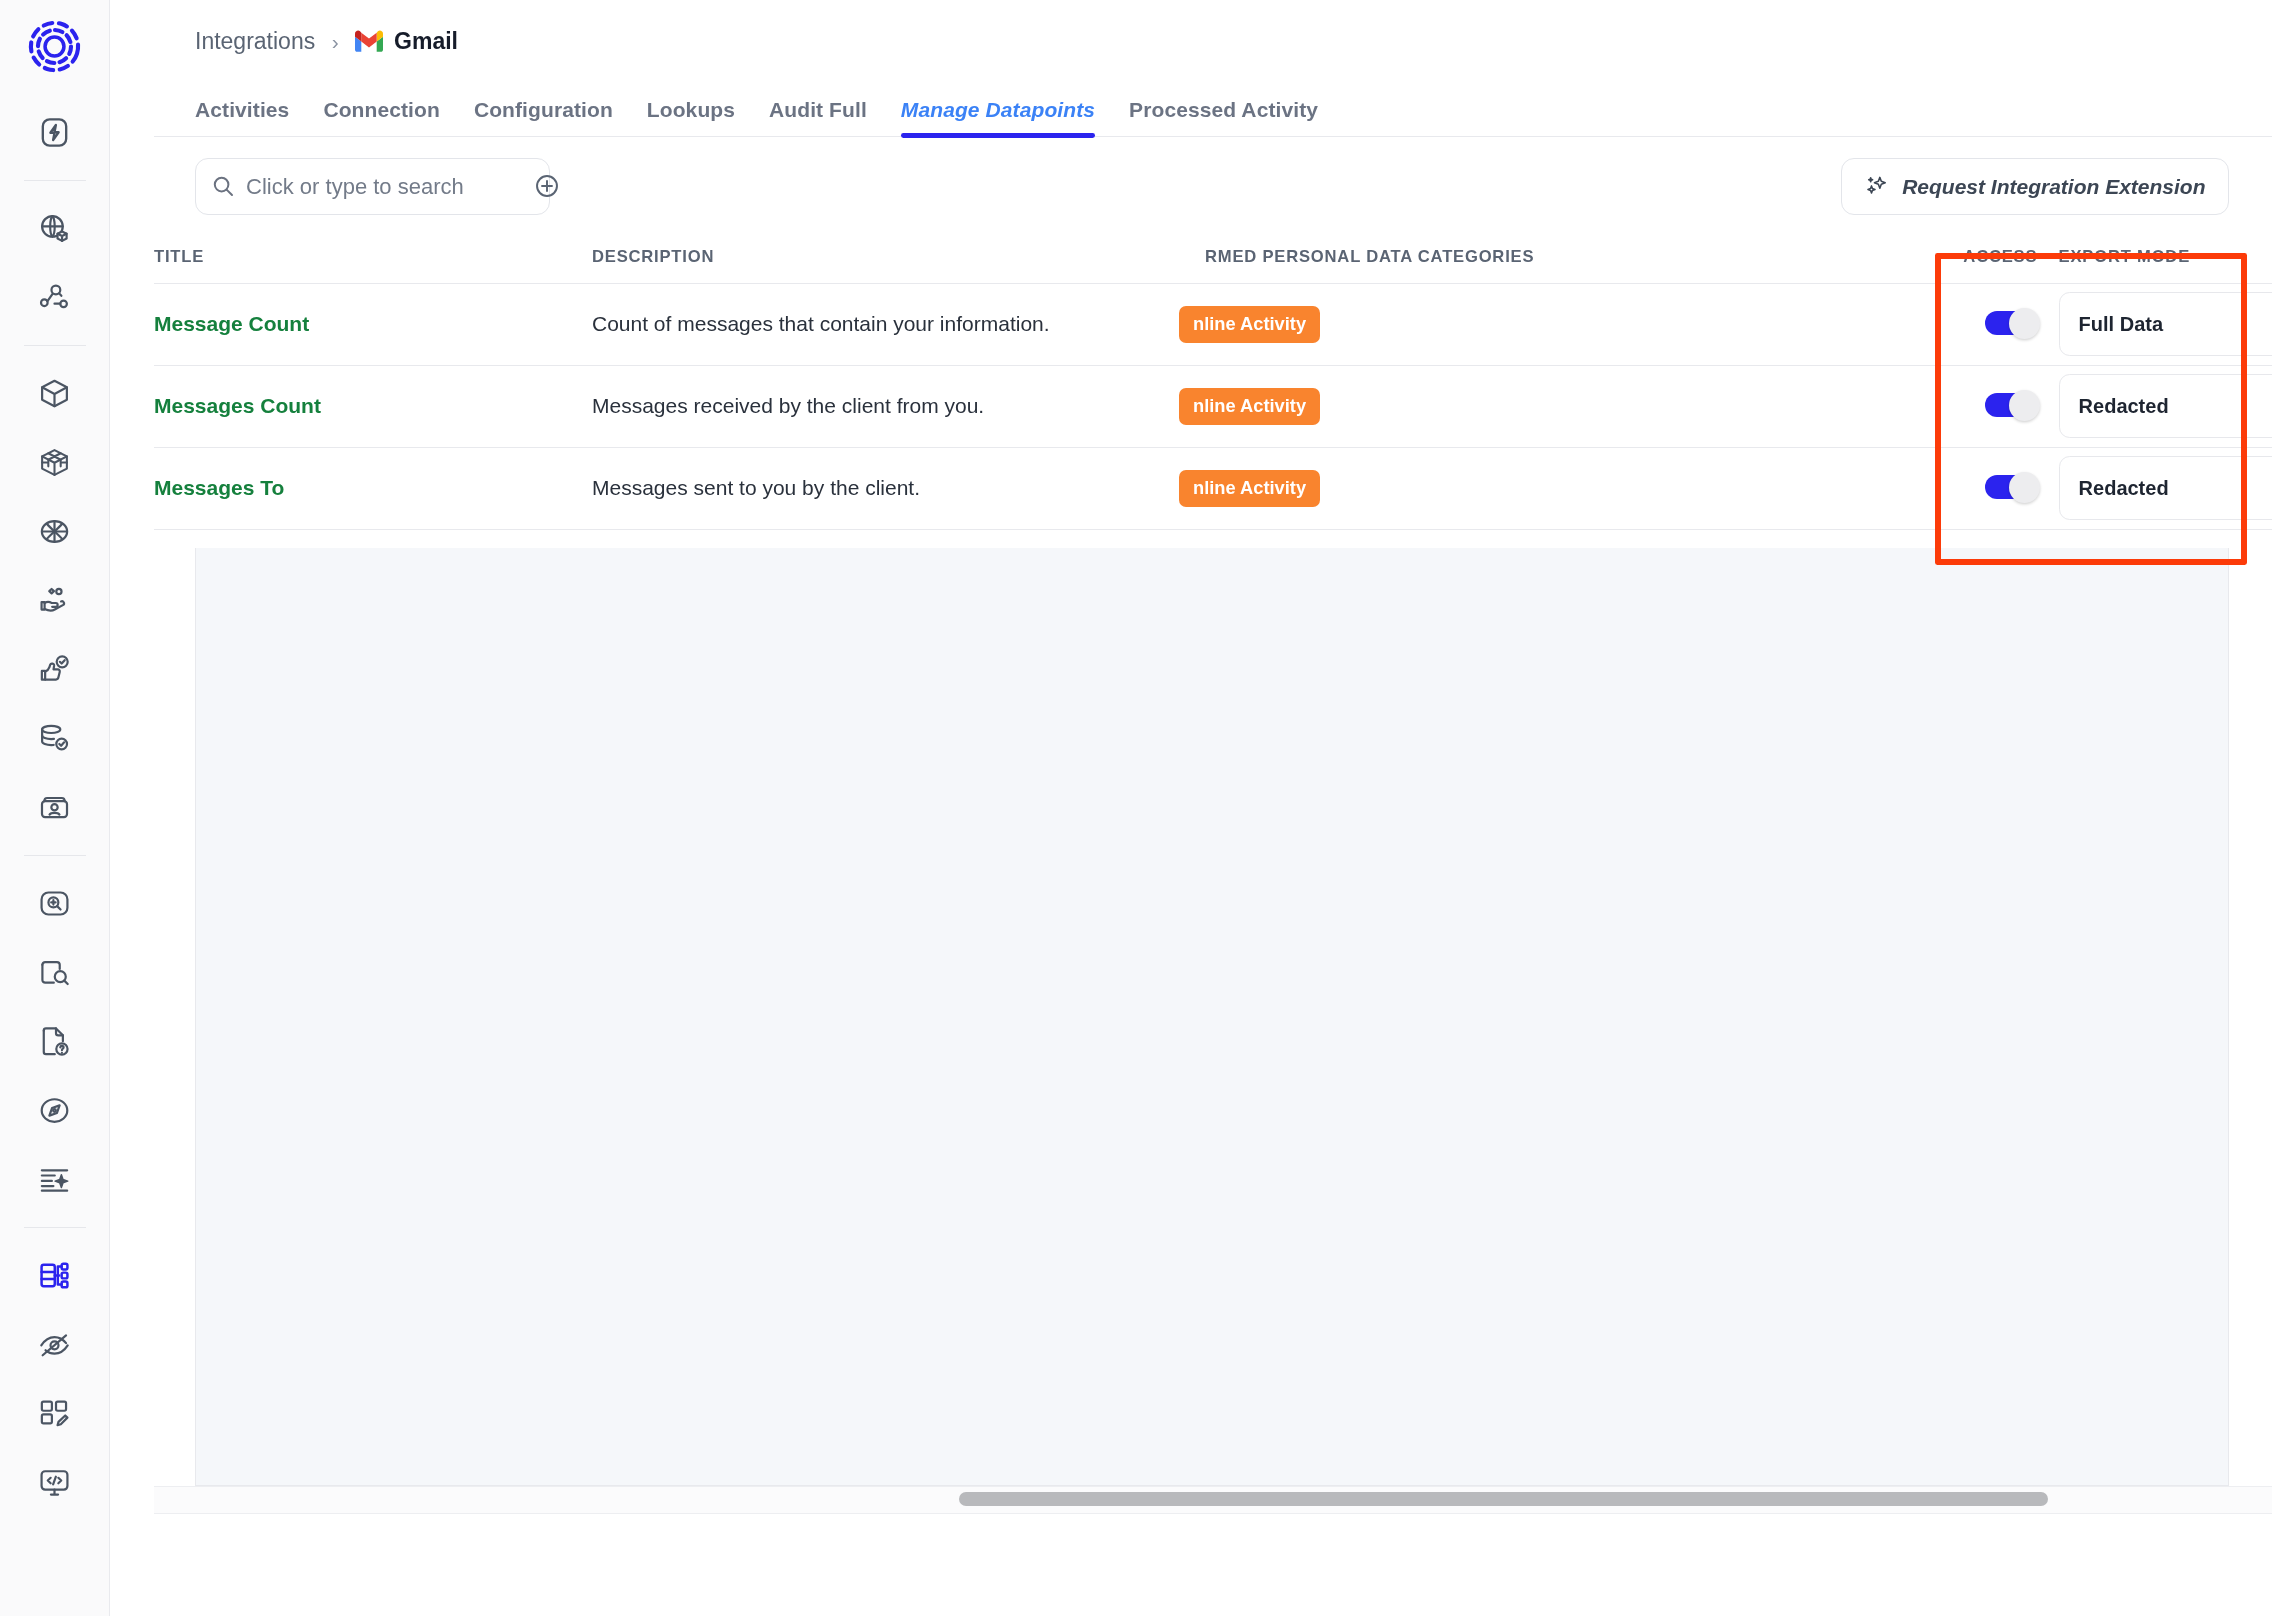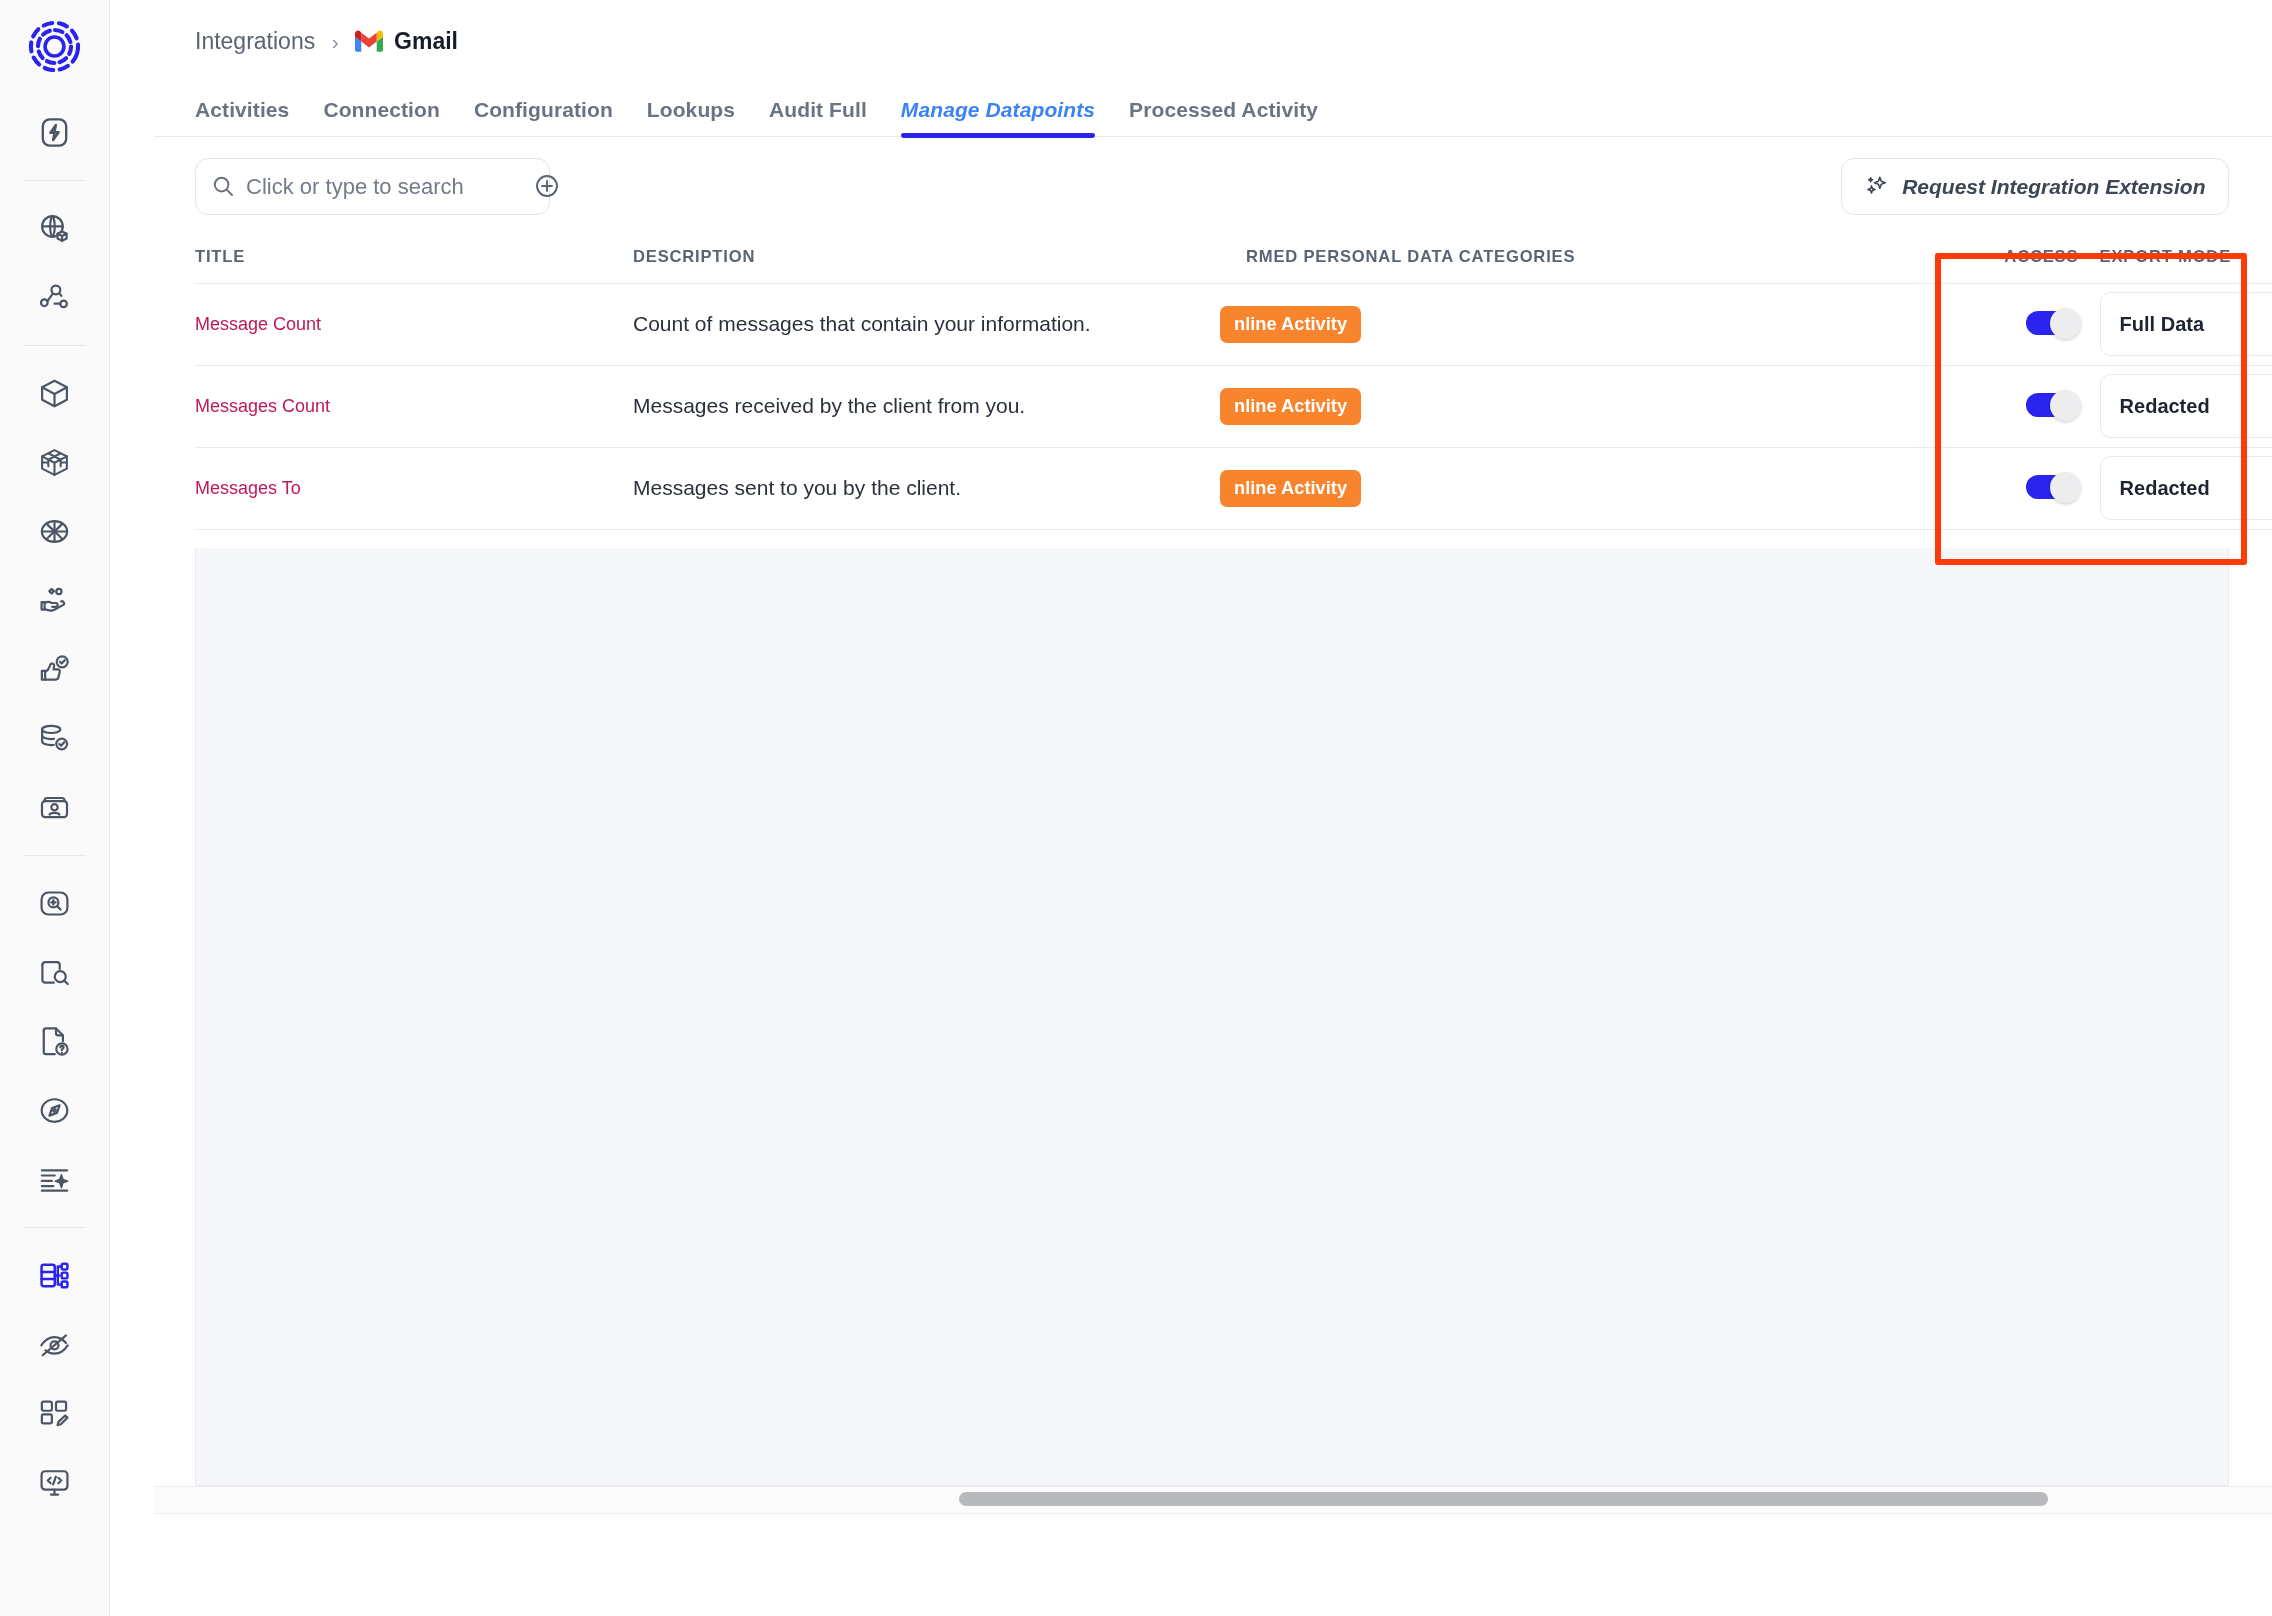--- a/index.html
+++ b/index.html
@@ -85,39 +85,39 @@
 
   .req-btn {
     height: 57px; border: 1.2px solid #E3E5EA; border-radius: 13px;
     background: #fff; display: flex; align-items: center; gap: 13px;
     padding: 0 22.5px; cursor: pointer;
   }
   .req-btn-label { font-size: 21px; font-weight: 700; color: #3C4654; white-space: nowrap; font-style: italic; }
   .sparkle-ico { width: 25px; height: 25px; }
 
   
-  .table-region { position: relative; padding: 0 0 18px 0; margin-left: 41px; margin-right: 44px; }
+  .table-region { position: relative; padding: 0 0 18px 0; margin-right: 44px; }
 
   .tbl { width: 100%; border-collapse: collapse; table-layout: fixed; }
   .tbl th {
     text-align: left; font-size: 16.6px; font-weight: 700; color: #5A6473;
     letter-spacing: 0.8px; padding: 15.4px 0 15.4px 0; height: 53px;
     border-bottom: 1.8px solid #E8E9ED; vertical-align: middle;
   }
   .tbl td {
     padding: 0; height: 82px; vertical-align: middle;
     border-bottom: 1.8px solid #E8E9ED;
   }
   .col-title   { width: 438px; }
   .col-desc    { width: 613px; }
   .col-cats    { width: 698px; }
   .col-access  { width: 139px; }
   .col-export  { width: 296px; }
 
-  .cell-title { font-size: 18px; font-weight: 400; color: #be185d; }
+  .cell-title { font-size: 21px; font-weight: 700; color: #15803d; }
   .cell-desc  { font-size: 21px; color: #2A313C; }
 
   .badge {
     display: inline-block; background: #F9842E; color: #fff;
     font-size: 18.3px; font-weight: 700; border-radius: 7px;
     padding: 7.7px 14px; white-space: nowrap;
     margin-left: -26px;
   }
 
   .toggle {

